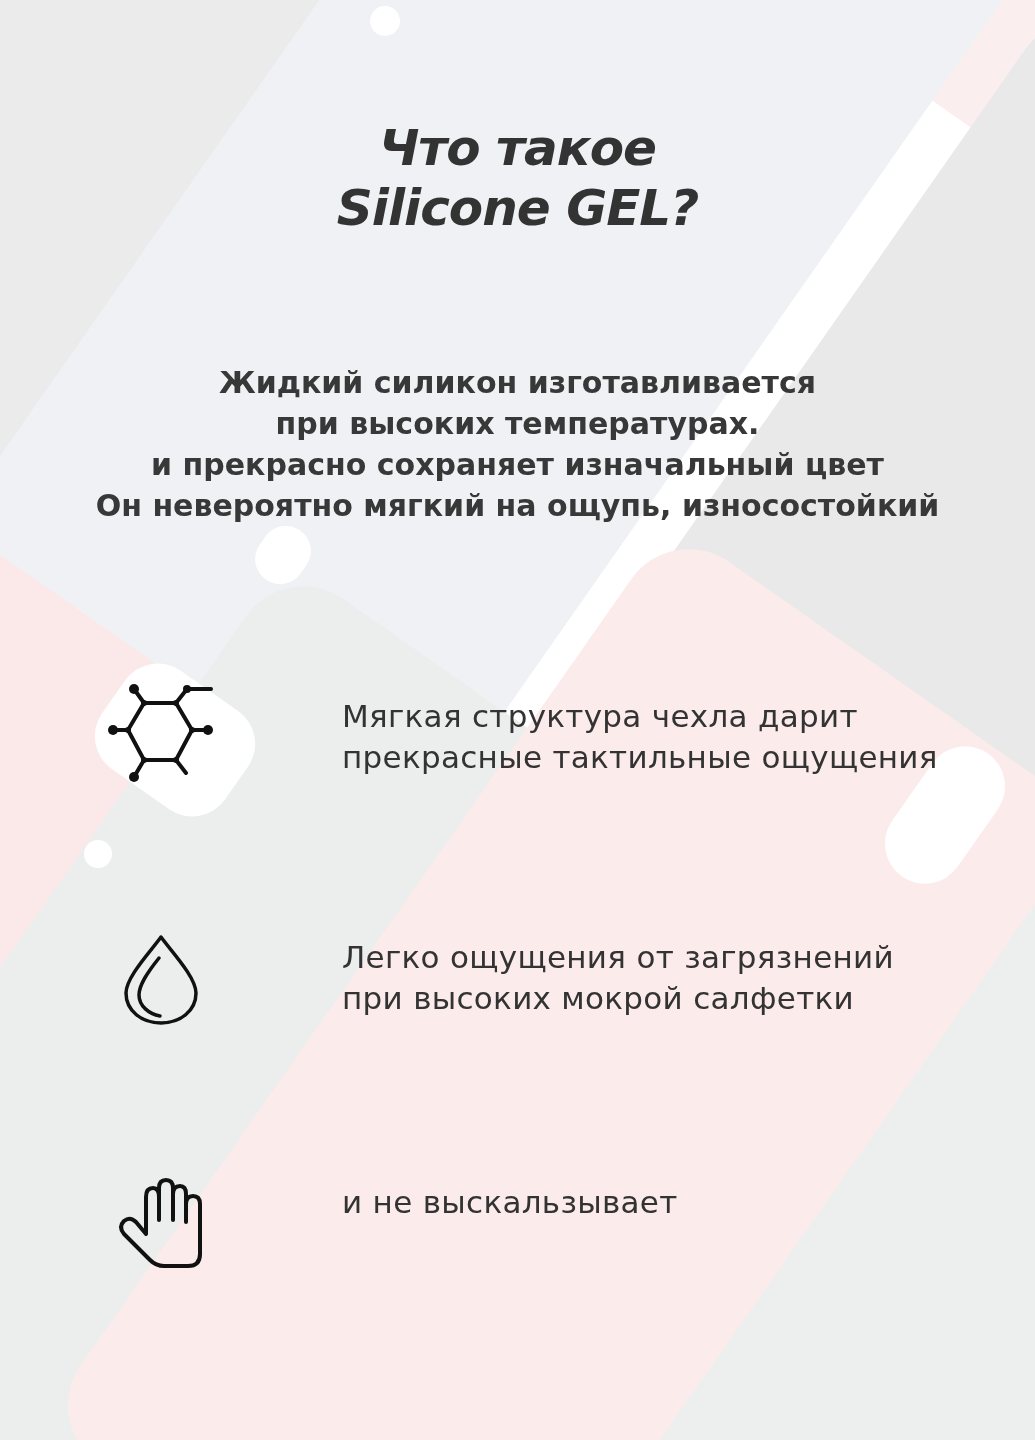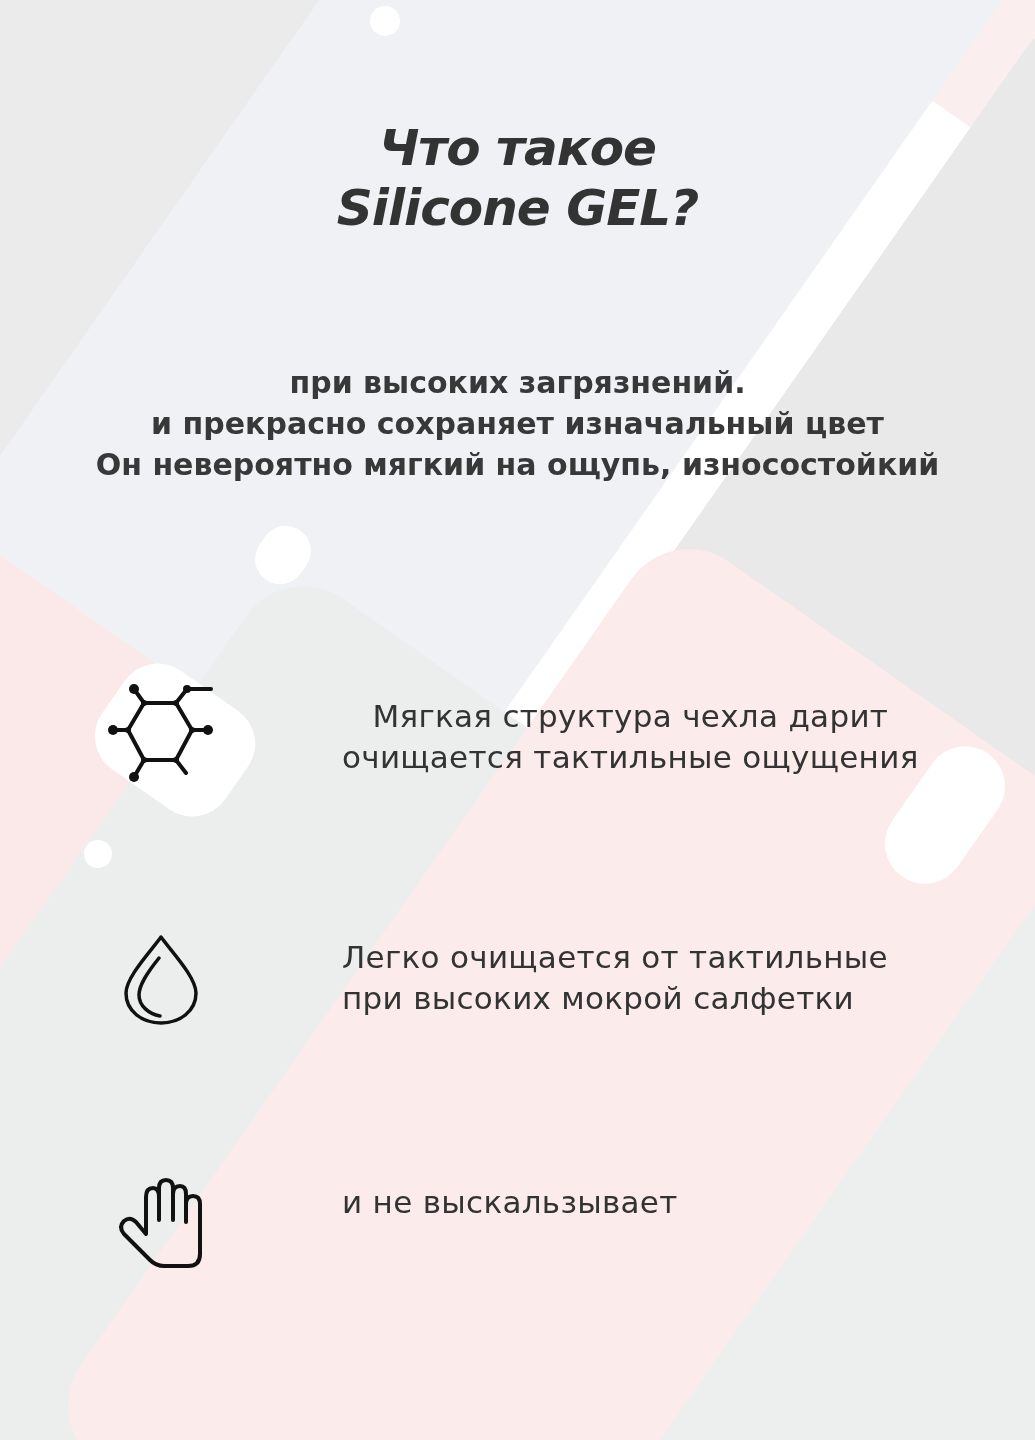--- a/index.html
+++ b/index.html
@@ -40,21 +40,21 @@
     }
     .intro span { display: block; }
     .feature { position: absolute; left: 0; width: 1035px; }
     .feature .icon { position: absolute; left: 106px; width: 110px; height: 110px; }
     .feature .text {
       position: absolute; left: 342px; font-family: "DejaVu Sans", sans-serif;
       font-size: 31px; line-height: 41px; color: #333333; white-space: nowrap;
       letter-spacing: 0.3px;
     }
     .feature .text span { display: block; }
-    .f1 { top: 680px; } .f1 .text { top: 16px; text-align: center; }
+    .f1 { top: 680px; } .f1 .text { top: 16px; }
     .f2 { top: 925px; } .f2 .text { top: 12px; }
     .f3 { top: 1172px; } .f3 .text { top: 10px; }
   </style>
 </head>
 <body>
 
 <div class="bg">
   <div class="case case-dark-top"></div>
   <div class="case case-pink-topright"></div>
   <div class="case case-blue-top"></div>
@@ -70,21 +70,22 @@
   <div class="cam-box" style="left:905px;top:740px;width:80px;height:150px;border-radius:40px;transform:rotate(35deg);"></div>
 </div>
 
 <div class="content">
   <h1 class="title" style="margin:0;">
     <span>Что такое</span>
     <span>Silicone GEL?</span>
   </h1>
 
   <div class="intro">
-    <span>при высоких загрязнений.</span>
+    <span>Жидкий силикон изготавливается</span>
+    <span>при высоких температурах.</span>
     <span>и прекрасно сохраняет изначальный цвет</span>
     <span>Он невероятно мягкий на ощупь, износостойкий</span>
   </div>
 
   <div class="feature f1">
     <div class="icon">
       <svg width="110" height="110" viewBox="0 0 110 110">
         <g stroke="#111" stroke-width="4" fill="none" stroke-linecap="round">
           <polygon points="38,23 70,23 86,50 70,80 38,80 22,50"></polygon>
           <line x1="38" y1="23" x2="28" y2="9"></line>
@@ -105,33 +106,33 @@
             <circle cx="70" cy="23" r="3"></circle>
           <circle cx="22" cy="50" r="3"></circle>
             <circle cx="86" cy="50" r="3"></circle>
           <circle cx="38" cy="80" r="3"></circle>
             <circle cx="70" cy="80" r="3"></circle>
         </g>
       </svg>
     </div>
     <div class="text">
       <span>Мягкая структура чехла дарит</span>
-      <span>очищается тактильные ощущения</span>
+      <span>прекрасные тактильные ощущения</span>
     </div>
   </div>
 
   <div class="feature f2">
     <div class="icon">
       <svg width="110" height="110" viewBox="0 0 110 110">
         <path d="M55,12 C45,26 20,52 20,68 C20,86 36,98 55,98 C74,98 90,86 90,68 C90,52 65,26 55,12 Z" stroke="#111" stroke-width="3.5" fill="none" stroke-linejoin="round"></path>
         <path d="M53,33 C41,48 33,60 33,70 C33,81 43,89 54,91" stroke="#111" stroke-width="3.5" fill="none" stroke-linecap="round"></path>
       </svg>
     </div>
     <div class="text">
-      <span>Легко очищается от тактильные</span>
+      <span>Легко ощущения от загрязнений</span>
       <span>при высоких мокрой салфетки</span>
     </div>
   </div>
 
   <div class="feature f3">
     <div class="icon">
       <svg width="110" height="110" viewBox="0 0 110 110">
         <g stroke="#111" stroke-width="4" fill="none" stroke-linecap="round" stroke-linejoin="round">
           <path d="M40,52 L40,25 Q40,16 47,16 Q53,16 53,25 L53,48
                    M53,25 L53,16 Q53,8 60,8 Q67,8 67,16 L67,48

